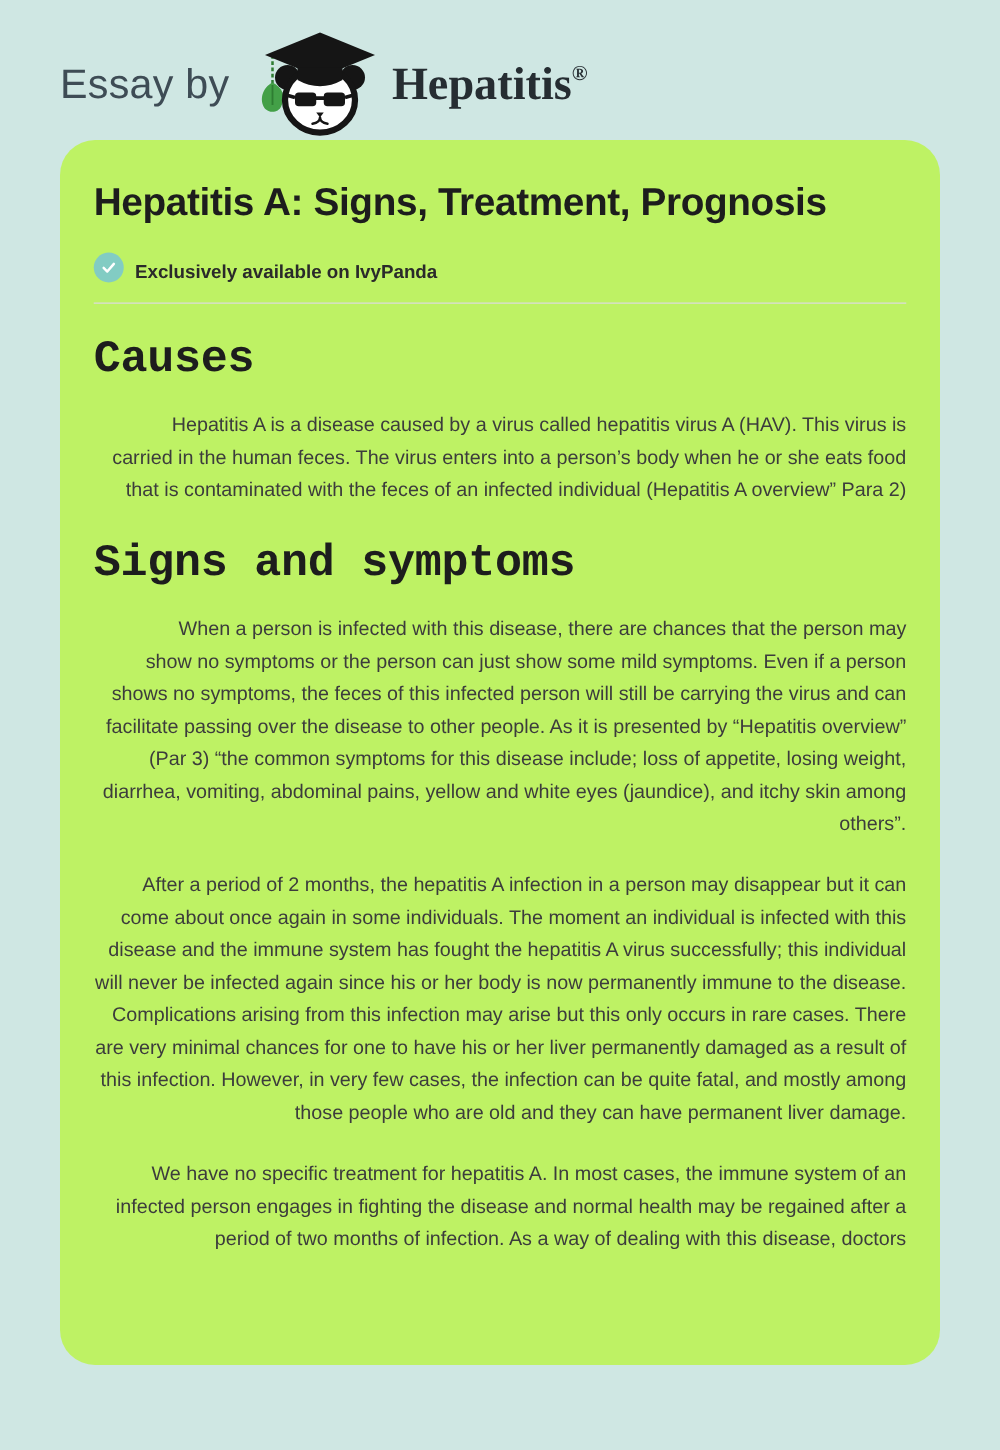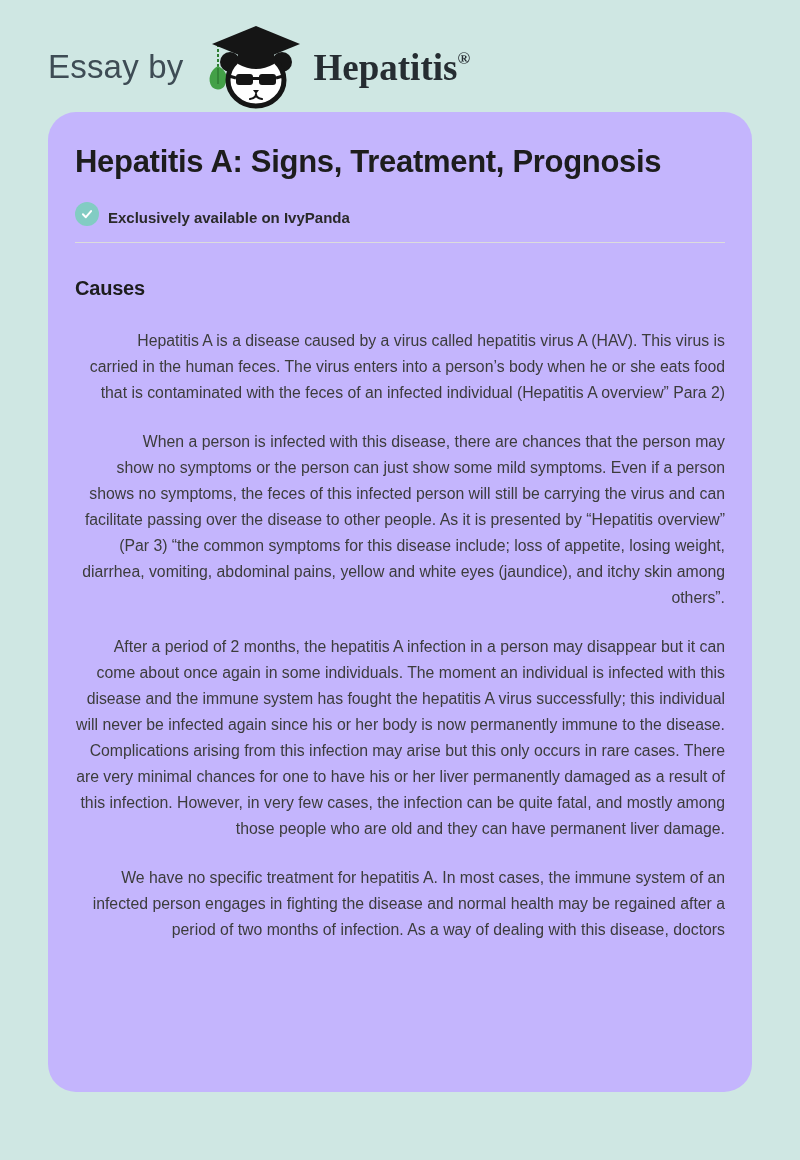--- a/index.html
+++ b/index.html
@@ -20,21 +20,21 @@
   .logo { margin: 0 10px 0 16px; display: inline-flex; }
   .brand {
     font-family: "Liberation Serif", serif;
     font-weight: 700; font-size: 37px; color: #262d32;
     display: inline-flex; align-items: flex-start;
   }
   .brand sup { font-size: 17px; line-height: 1; margin-top: 4px; }
   .card {
     width: 704px; height: 980px;
     margin: 0 auto;
-    background: #c4b5fd;
+    background: #bef264;
     border-radius: 28px;
     padding: 30px 27px 0 27px;
     overflow: hidden;
   }
   h1.title {
     margin: 2px 0 22px 0;
     font-size: 31px; line-height: 36px;
     color: #1d1d1d; letter-spacing: -0.3px;
   }
   .badge-row { display: flex; align-items: flex-end; gap: 9px; }
@@ -43,22 +43,22 @@
     background: #82ccc3; flex: 0 0 auto;
     display: flex; align-items: center; justify-content: center;
   }
   .badge-text { font-weight: 700; font-size: 15px; color: #2a2a2a; }
   hr.divider {
     border: none; border-top: 1px solid #dcdcdc;
     margin: 16px 0 0 0;
   }
   h2.section-heading {
     margin: 28px 0 0 0;
-    font-size: 20px; line-height: 34px;
-    color: #1d1d1d; letter-spacing: -0.2px;
+    font-size: 36px; line-height: 34px;
+    color: #1d1d1d; letter-spacing: -0.2px; font-family: Liberation Mono, monospace;
   }
   p.paragraph {
     margin: 23px 0 0 0;
     font-size: 15.8px; line-height: 26px;
     color: #3c3c3c;
     text-indent: 32px;
     text-align: right;
   }
 </style>
 </head>
@@ -102,20 +102,21 @@
     <span class="badge-text">Exclusively available on IvyPanda</span>
   </div>
   <hr class="divider">
   <div id="sections">
   <section>
     <h2 class="section-heading">Causes</h2>
   <p class="paragraph">Hepatitis A is a disease caused by a virus called hepatitis virus A (HAV). This virus is carried in the human feces. The virus enters into a person’s body when he or she eats food that is contaminated with the feces of an infected individual (Hepatitis A overview” Para 2)</p>
       </section>
 
   <section>
+    <h2 class="section-heading">Signs and symptoms</h2>
   <p class="paragraph">When a person is infected with this disease, there are chances that the person may show no symptoms or the person can just show some mild symptoms. Even if a person shows no symptoms, the feces of this infected person will still be carrying the virus and can facilitate passing over the disease to other people. As it is presented by “Hepatitis overview” (Par 3) “the common symptoms for this disease include; loss of appetite, losing weight, diarrhea, vomiting, abdominal pains, yellow and white eyes (jaundice), and itchy skin among others”.</p>
         <p class="paragraph">After a period of 2 months, the hepatitis A infection in a person may disappear but it can come about once again in some individuals. The moment an individual is infected with this disease and the immune system has fought the hepatitis A virus successfully; this individual will never be infected again since his or her body is now permanently immune to the disease. Complications arising from this infection may arise but this only occurs in rare cases. There are very minimal chances for one to have his or her liver permanently damaged as a result of this infection. However, in very few cases, the infection can be quite fatal, and mostly among those people who are old and they can have permanent liver damage.</p>
       </section>
 
   <section>
   <p class="paragraph">We have no specific treatment for hepatitis A. In most cases, the immune system of an infected person engages in fighting the disease and normal health may be regained after a period of two months of infection. As a way of dealing with this disease, doctors</p>
       </section>
 </div>
 </main>
 

